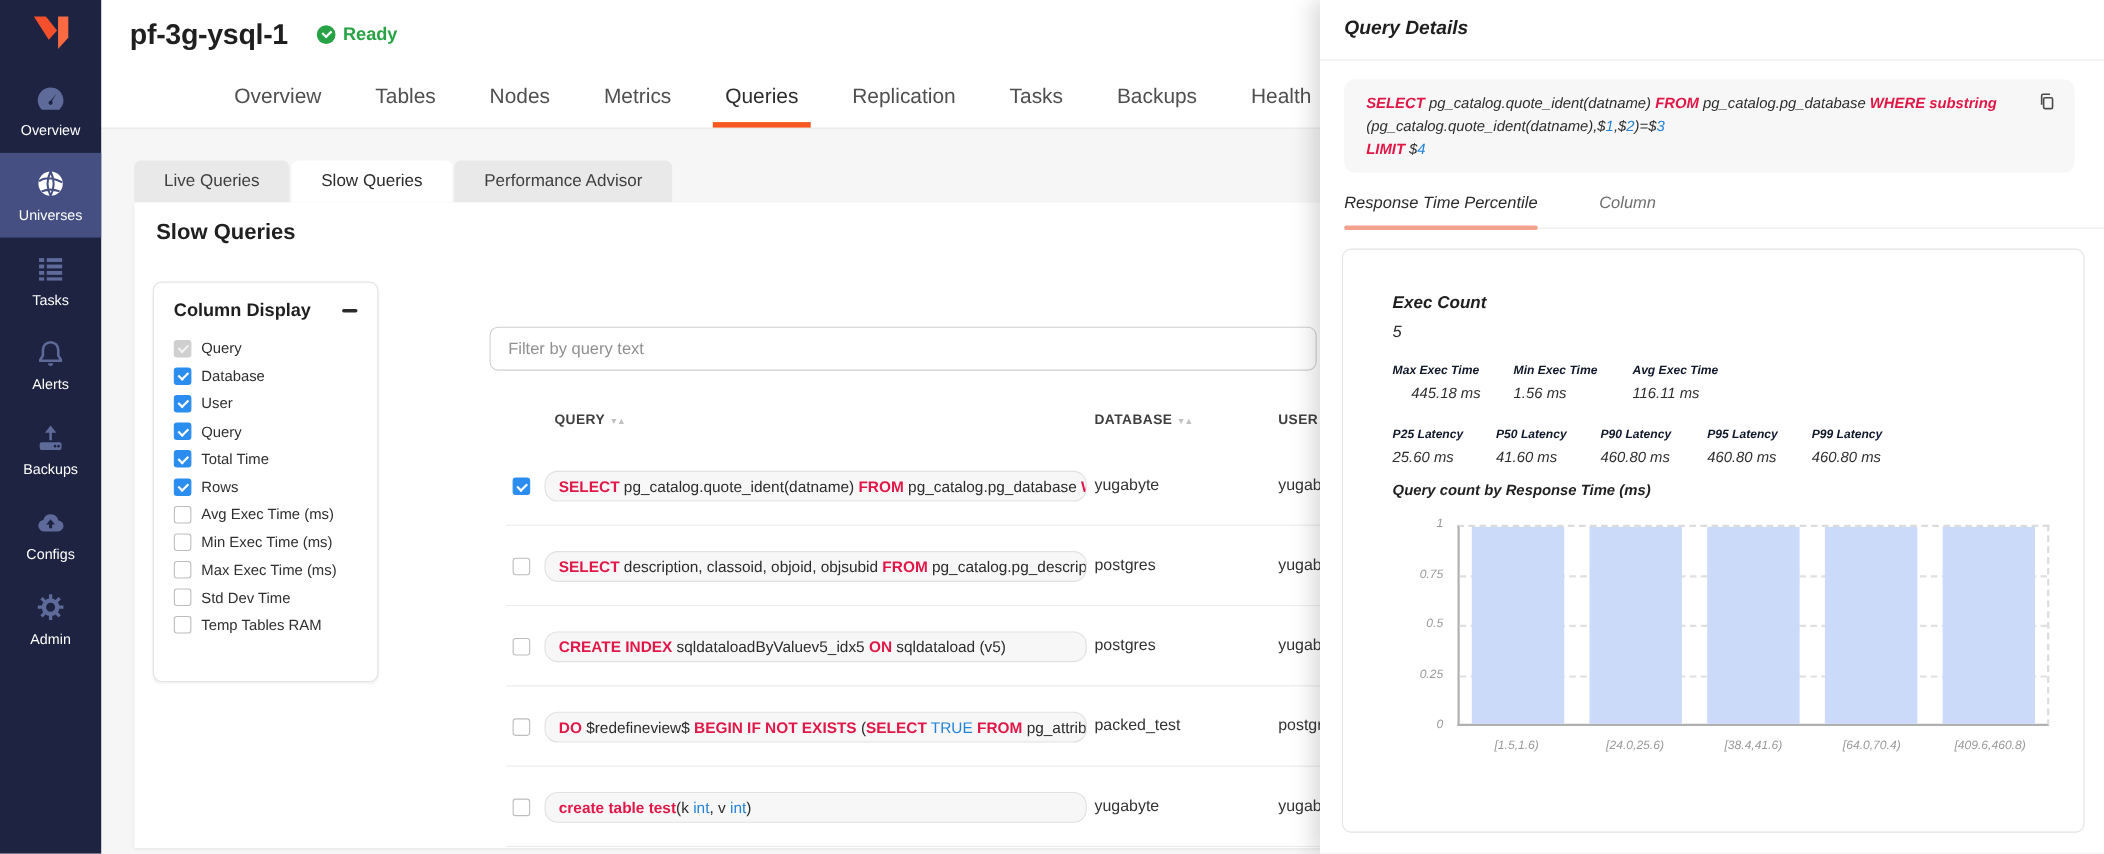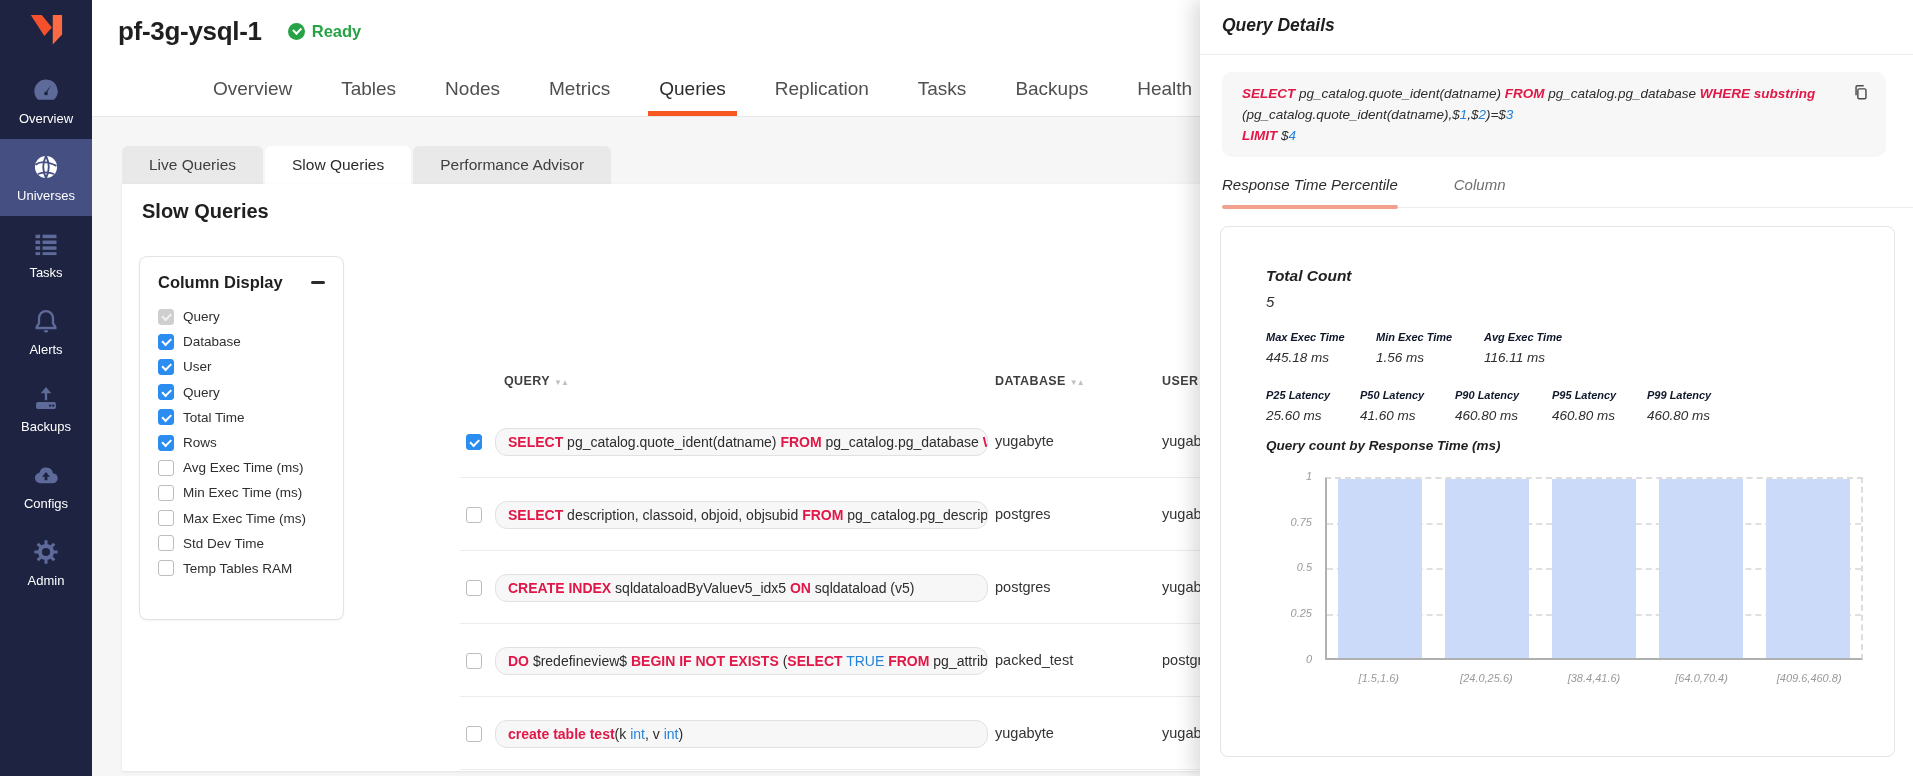--- a/index.html
+++ b/index.html
@@ -287,20 +287,21 @@
       <div class="opt-row">
         <span class="cbx" data-state="unchecked"></span>
         <span class="opt-label">Std Dev Time</span>
       </div>
       <div class="opt-row">
         <span class="cbx" data-state="unchecked"></span>
         <span class="opt-label">Temp Tables RAM</span>
       </div>
     </div>
 
+    <input class="filter-input" type="text" placeholder="Filter by query text" style="">
 
     <div class="thead">
       <span class="th" style="left:382px"><span>QUERY</span><span class="sort-carets">▼▲</span></span>
       <span class="th" style="left:873px"><span>DATABASE</span><span class="sort-carets">▼▲</span></span>
       <span class="th" style="left:1040px"><span>USER</span><span class="sort-carets">▼▲</span></span>
     </div>
 
     <div class="tbody">
       <div class="trow">
         <span class="cbx row-cb" data-state="checked"></span>
@@ -353,27 +354,27 @@
       </svg>
     </span>
   </div>
 
   <div class="dp-tabs">
     <span class="dp-tab active">Response Time Percentile</span>
     <span class="dp-tab inactive">Column</span>
   </div>
 
   <div class="stat-card">
-    <span class="total-label">Total Count</span>
+    <span class="total-label">Exec Count</span>
     <span class="total-value">5</span>
 
     <span class="stat-label" style="left:45px;top:104px">Max Exec Time</span>
     <span class="stat-label" style="left:155px;top:104px">Min Exec Time</span>
     <span class="stat-label" style="left:263px;top:104px">Avg Exec Time</span>
-    <span class="stat-value" style="left:45px;top:123px">445.18 ms</span>
+    <span class="stat-value" style="left:62px;top:123px">445.18 ms</span>
     <span class="stat-value" style="left:155px;top:123px">1.56 ms</span>
     <span class="stat-value" style="left:263px;top:123px">116.11 ms</span>
 
     <span class="stat-label" style="left:45px;top:162px">P25 Latency</span>
     <span class="stat-label" style="left:139px;top:162px">P50 Latency</span>
     <span class="stat-label" style="left:234px;top:162px">P90 Latency</span>
     <span class="stat-label" style="left:331px;top:162px">P95 Latency</span>
     <span class="stat-label" style="left:426px;top:162px">P99 Latency</span>
     <span class="stat-value" style="left:45px;top:181px">25.60 ms</span>
     <span class="stat-value" style="left:139px;top:181px">41.60 ms</span>

